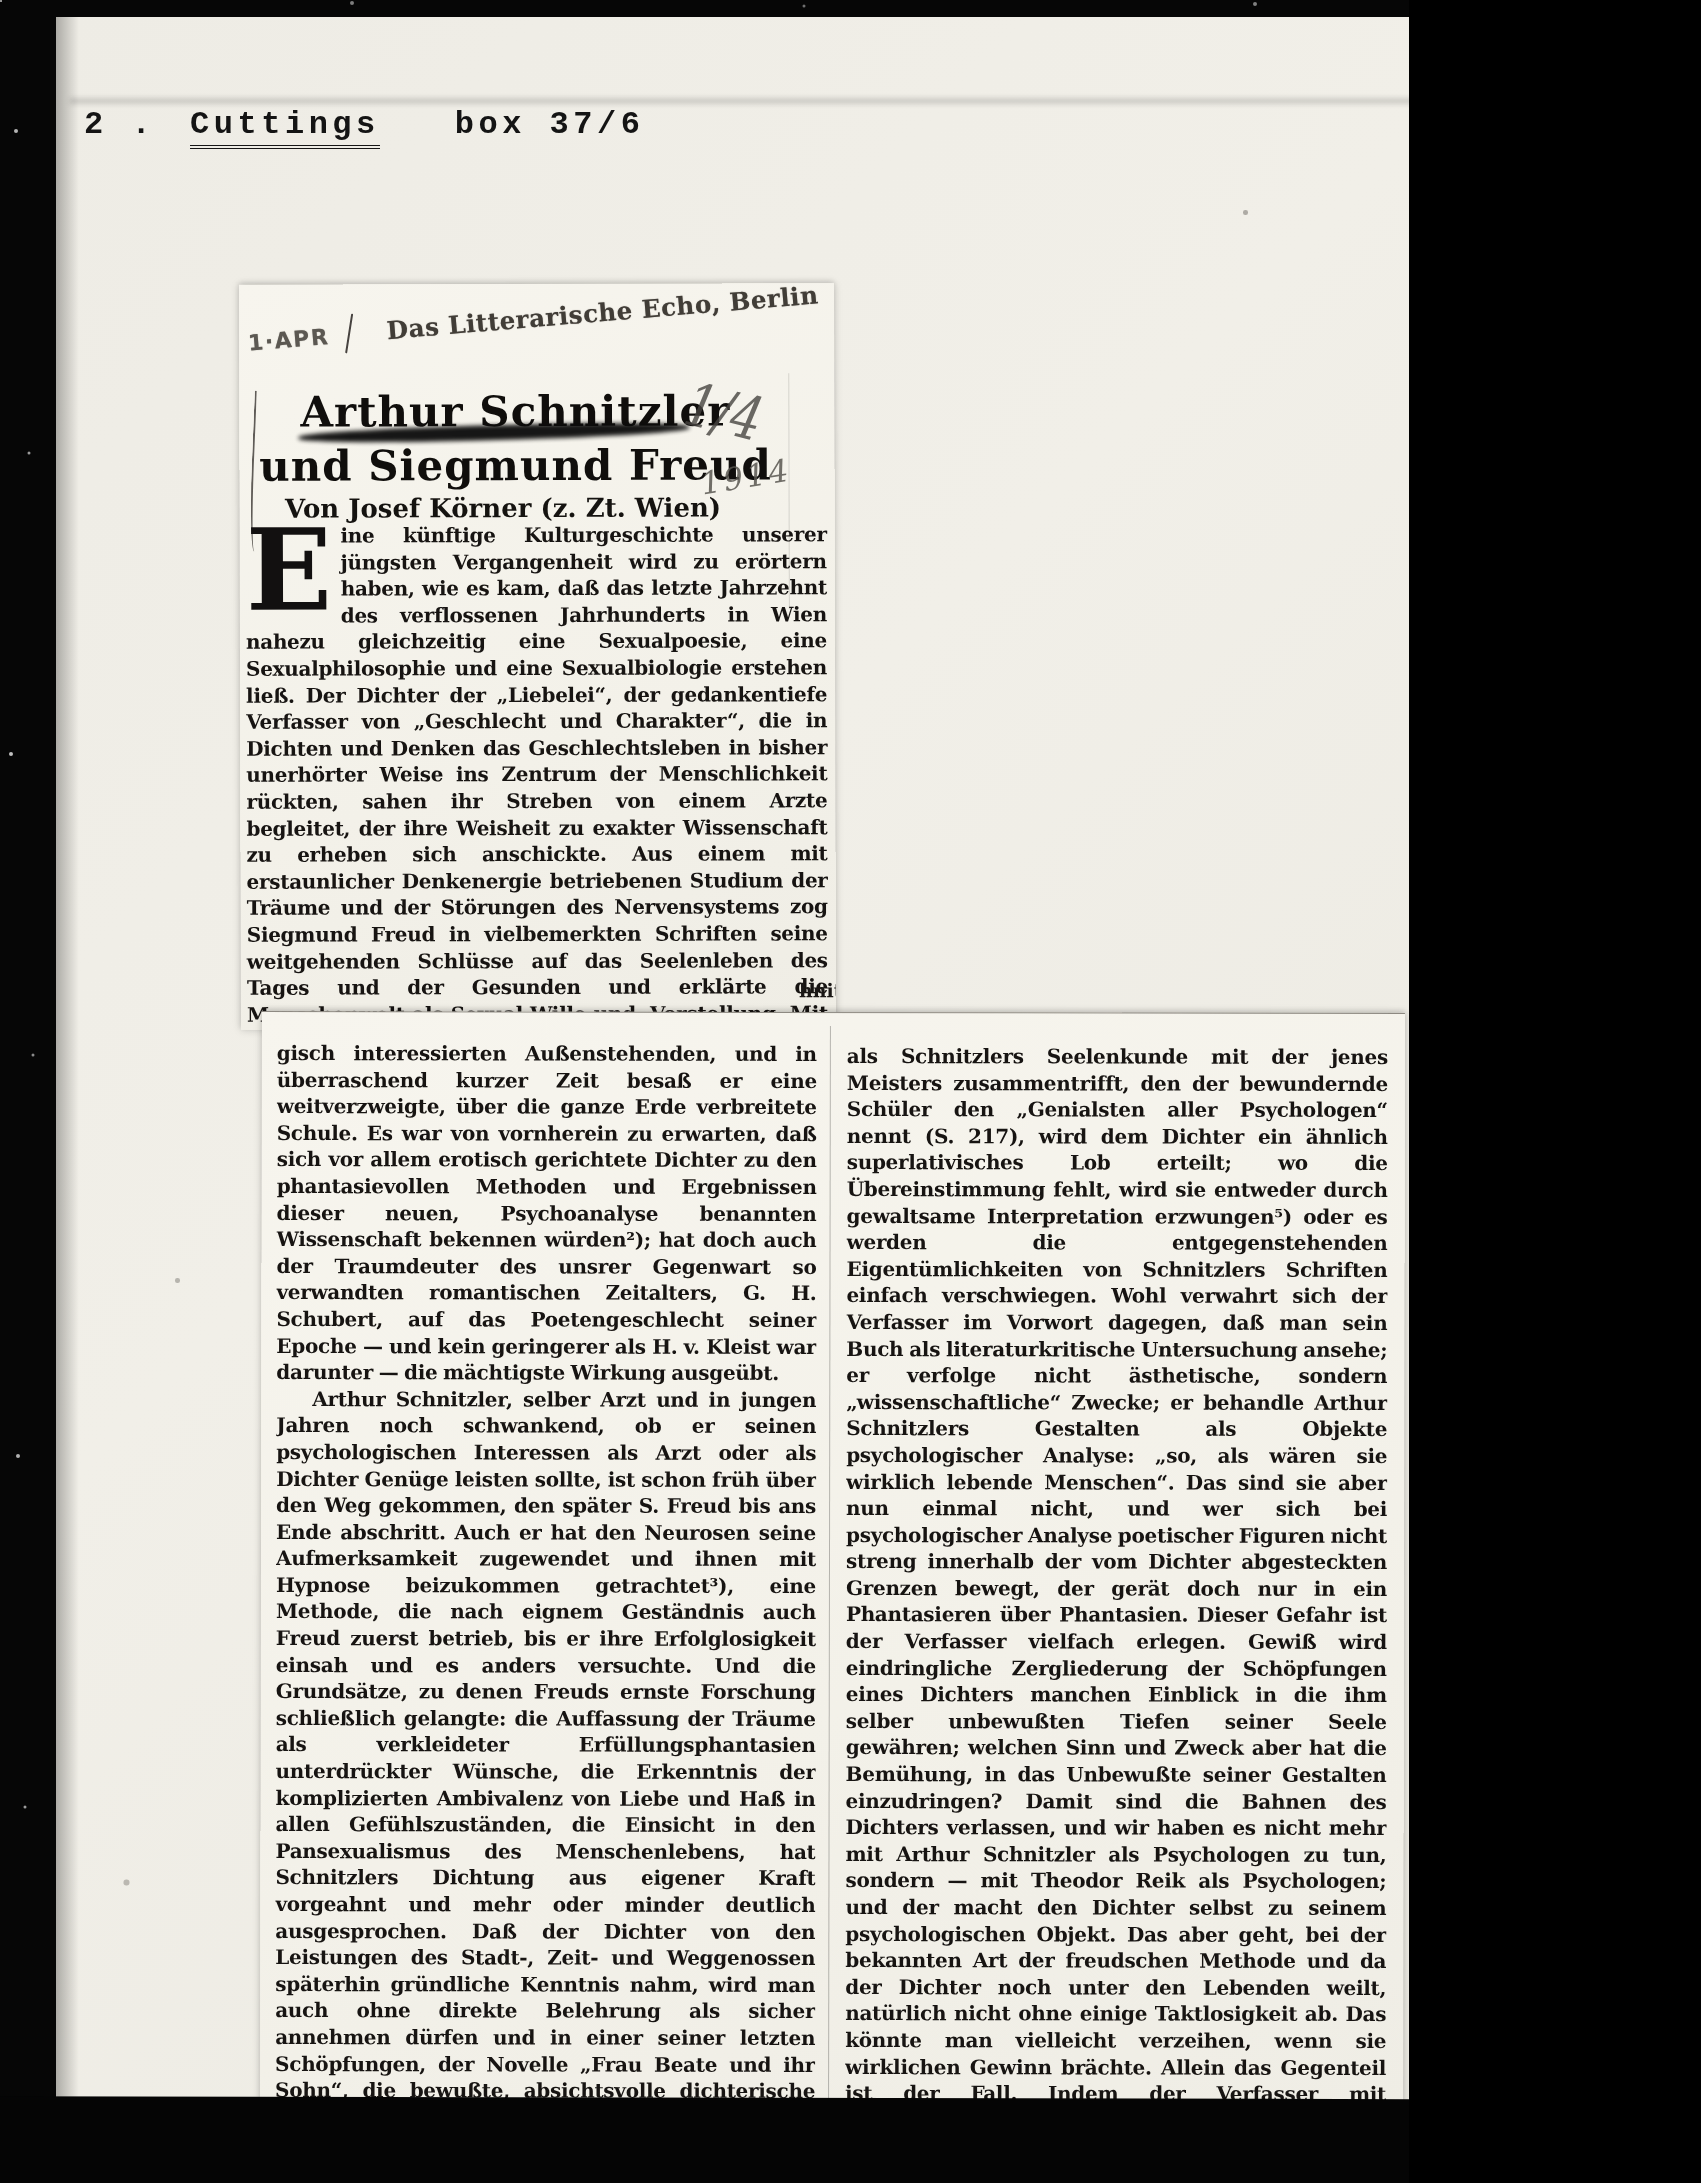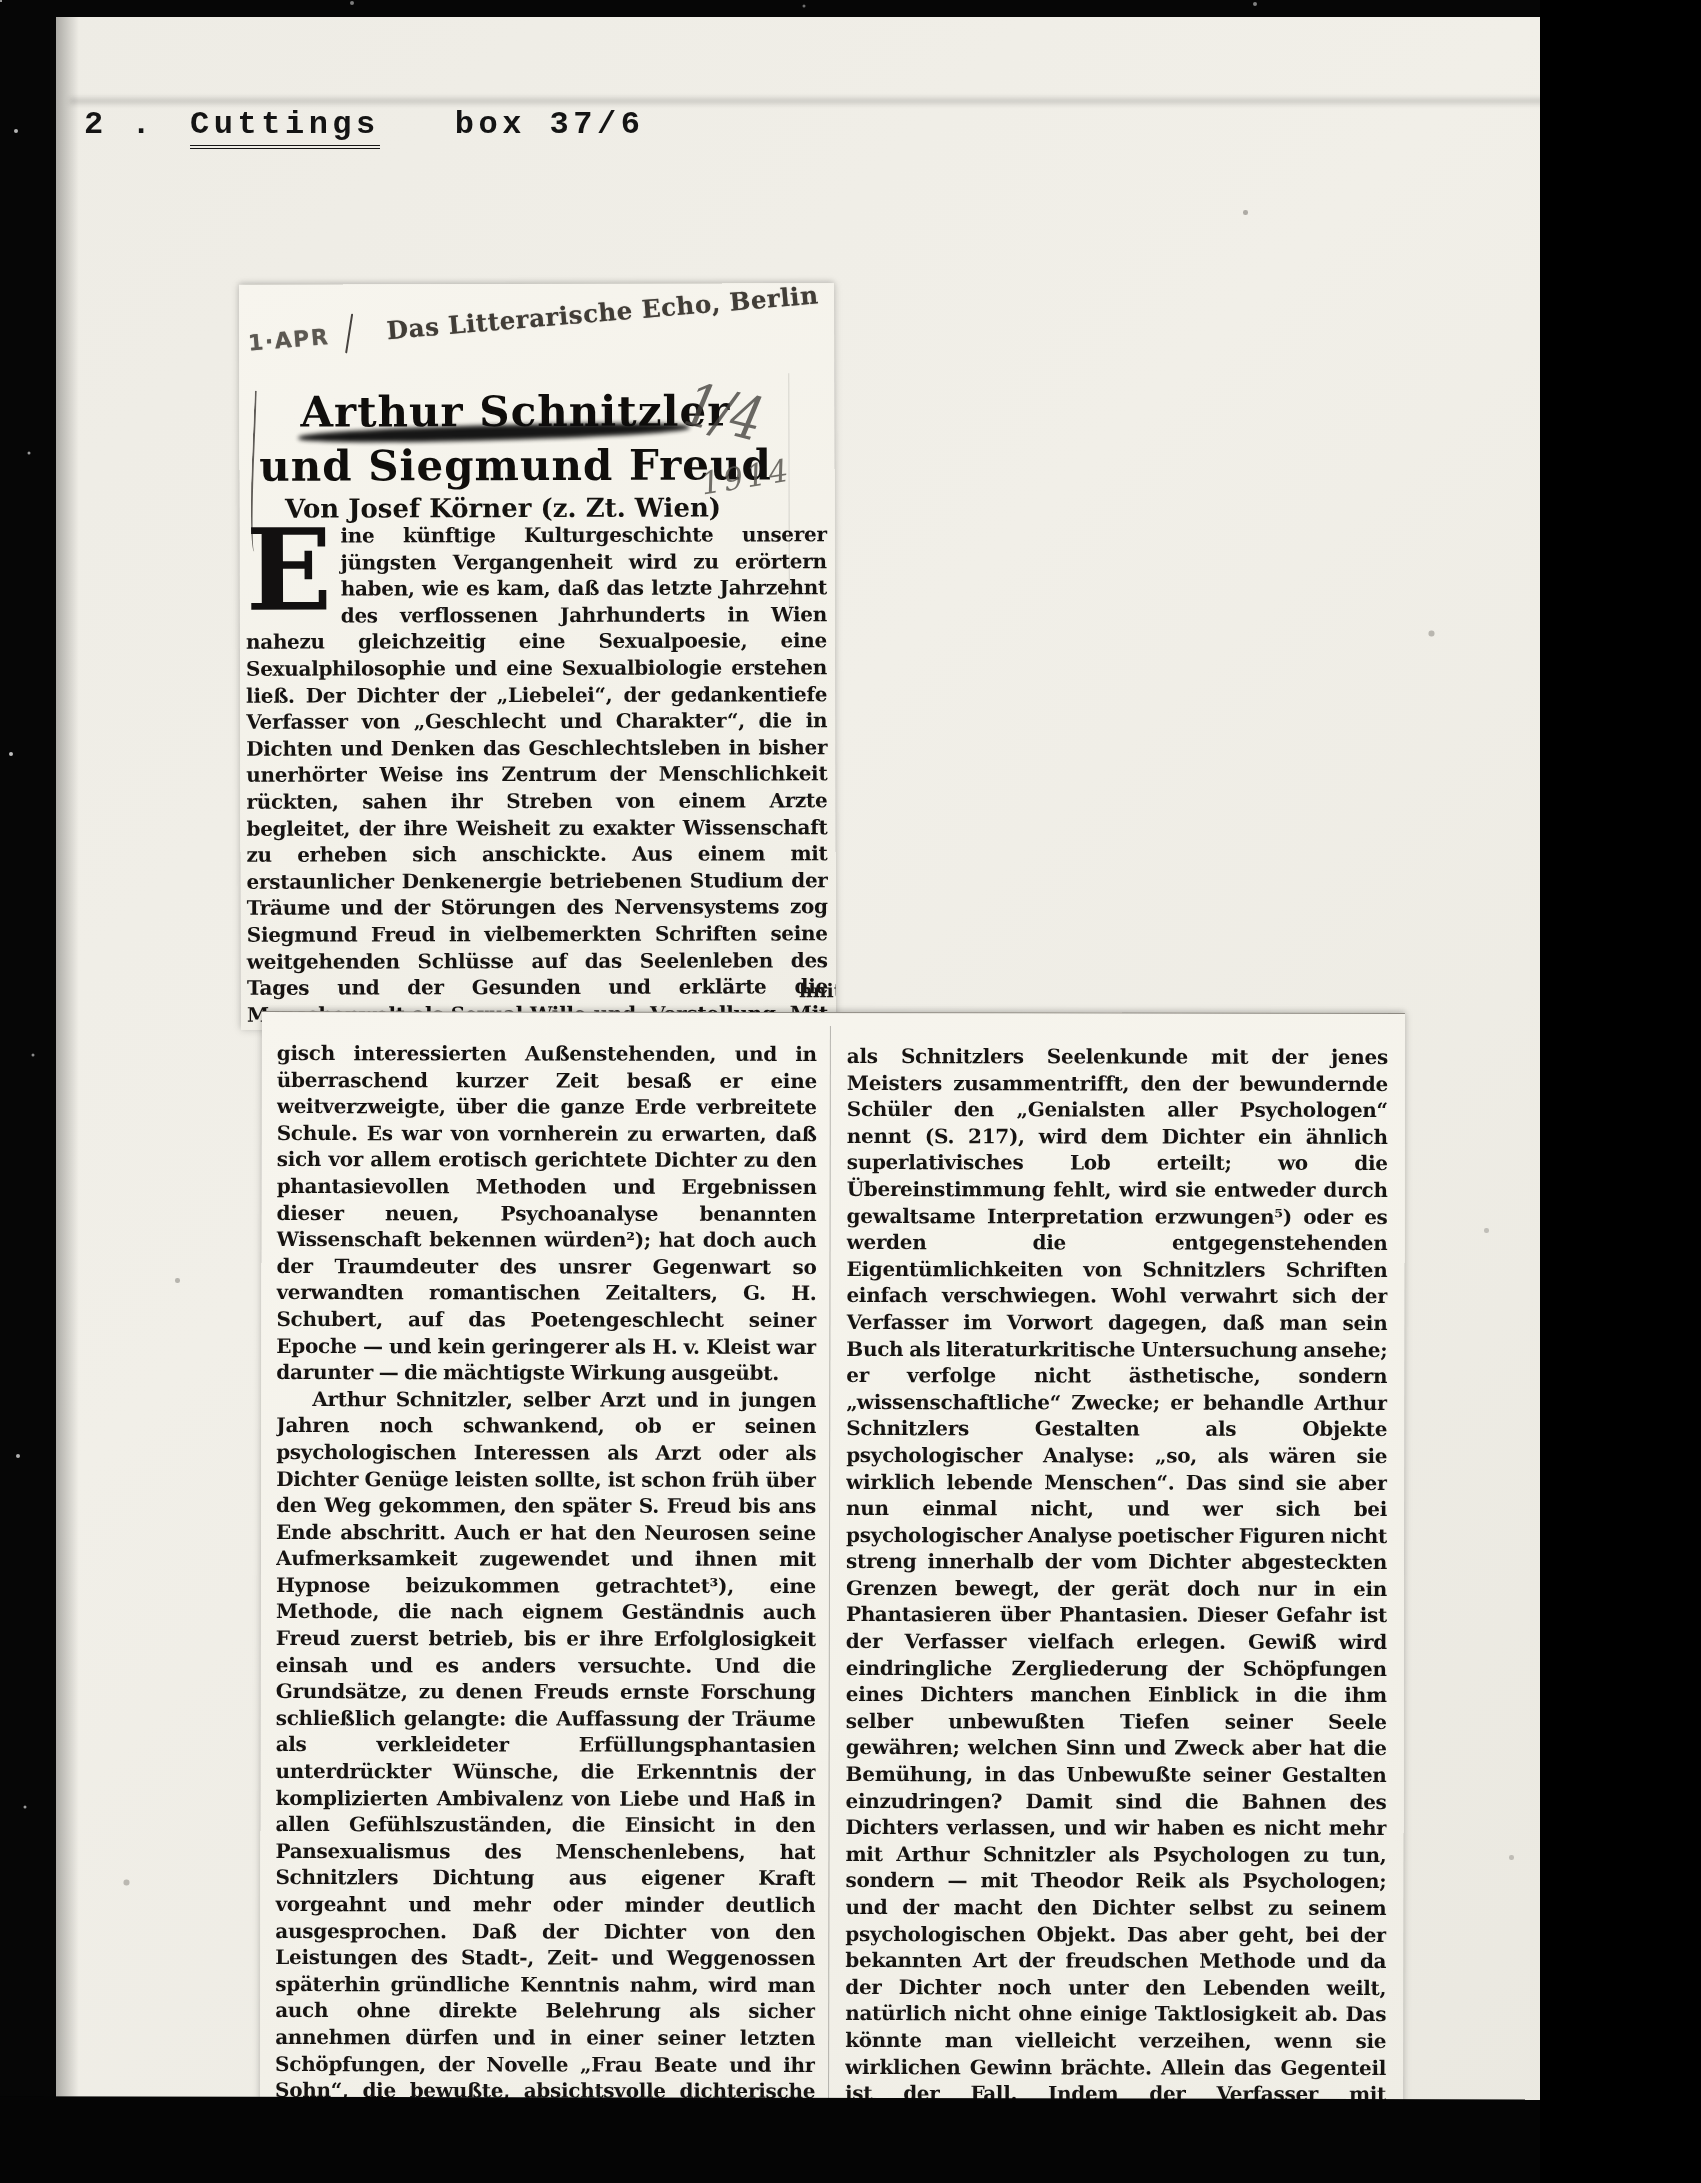--- a/index.html
+++ b/index.html
@@ -1,16 +1,16 @@
 <!DOCTYPE html>
 <html style="font-size:8px"><head>
 <meta charset="utf-8">
 <style>
   html,body{margin:0;padding:0;background:#000;}
-  .scan{position:relative;width:1540px;height:2183px;background:#8b5cf6;overflow:hidden;
+  .scan{position:relative;width:1409px;height:2183px;background:#8b5cf6;overflow:hidden;
         font-family:"DejaVu Serif",serif;}
   
   .page{position:absolute;left:56px;top:17px;width:1577px;height:2117px;
         background:linear-gradient(135deg,#eeece5 0%,#f1efe8 40%,#eae8e0 100%);}
   .page-edge-left{position:absolute;left:56px;top:17px;width:23px;height:2117px;
         background:linear-gradient(to right,rgba(0,0,0,.28),rgba(0,0,0,0));}
   .page-edge-right{position:absolute;left:1565px;top:0;width:68px;height:2183px;
         background:linear-gradient(to right,rgba(0,0,0,0) 0%,rgba(0,0,0,.10) 35%,rgba(0,0,0,.40) 75%,rgba(0,0,0,.85) 100%);}
   .top-streak{position:absolute;left:70px;top:98px;width:1535px;height:6px;
         background:rgba(20,20,20,.16);filter:blur(2.5px);}

